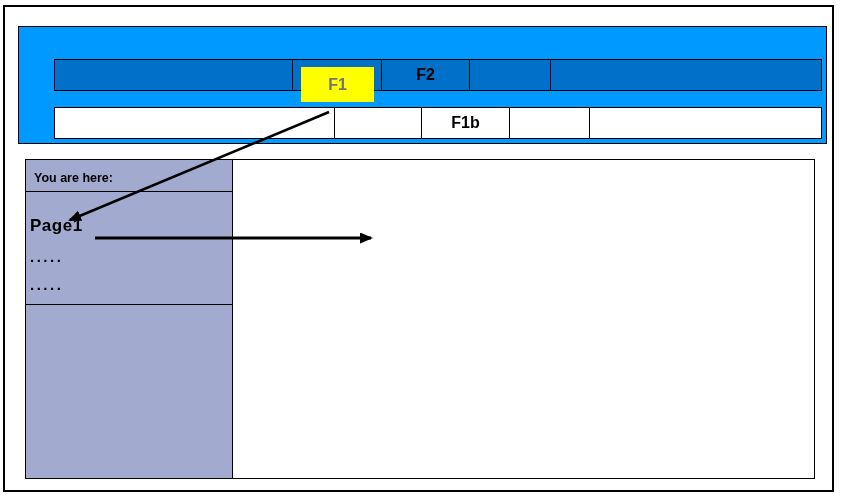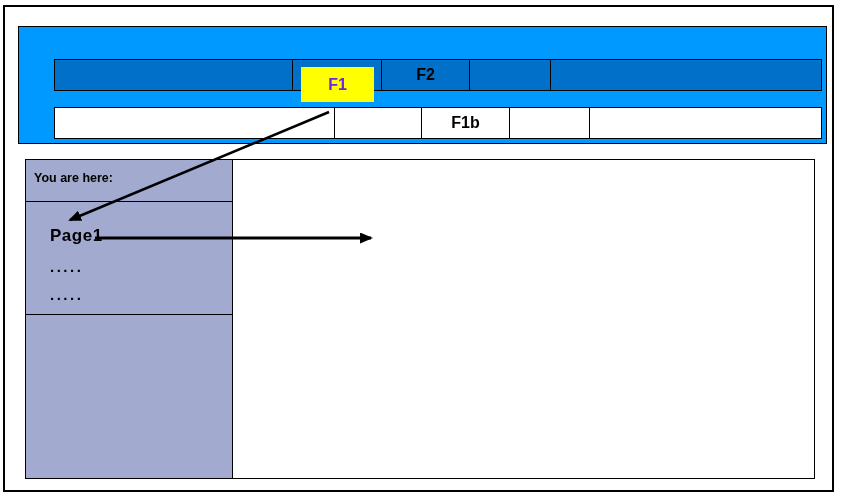--- a/index.html
+++ b/index.html
@@ -53,42 +53,42 @@
     display:flex;align-items:center;justify-content:center;
   }
   .cell:last-child{border-right:none;flex:1;}
   .tab-label{
     font-weight:bold;font-size:16px;color:#000;
   }
   .hl-box{
     position:absolute;
     background:var(--highlight-yellow,#ffff00);
     display:flex;align-items:center;justify-content:center;
-    font-weight:bold;font-size:16px;color:#6d28d9;
+    font-weight:bold;font-size:16px;color:#737373;
   }
   .hl-f1{left:282px;top:40px;width:73px;height:35px;}
   .hl-f1a{left:322px;top:84px;width:70px;height:36px;}
   
   .sidebar{
     position:absolute;left:20px;top:152px;
     width:208px;height:320px;
     background:var(--sidebar-lavender,#a2aad0);
     border:1px solid #000;
     display:flex;flex-direction:column;
   }
   .sb-header{
-    height:42px;
+    height:32px;
     border-bottom:1px solid #000;
     padding:11px 0 16px 8px;
     font-weight:bold;font-size:12.5px;
   }
   .sb-nav{
     height:113px;
     border-bottom:1px solid #000;
-    padding-left:24px;
+    padding-left:4px;
   }
   .sb-page1{
     margin-top:24px;
     font-weight:bold;font-size:17px;letter-spacing:.5px;
     display:inline-block;
   }
   .sb-dots{
     font-weight:bold;font-size:15px;letter-spacing:2.5px;
     line-height:1;
     margin-top:13px;

